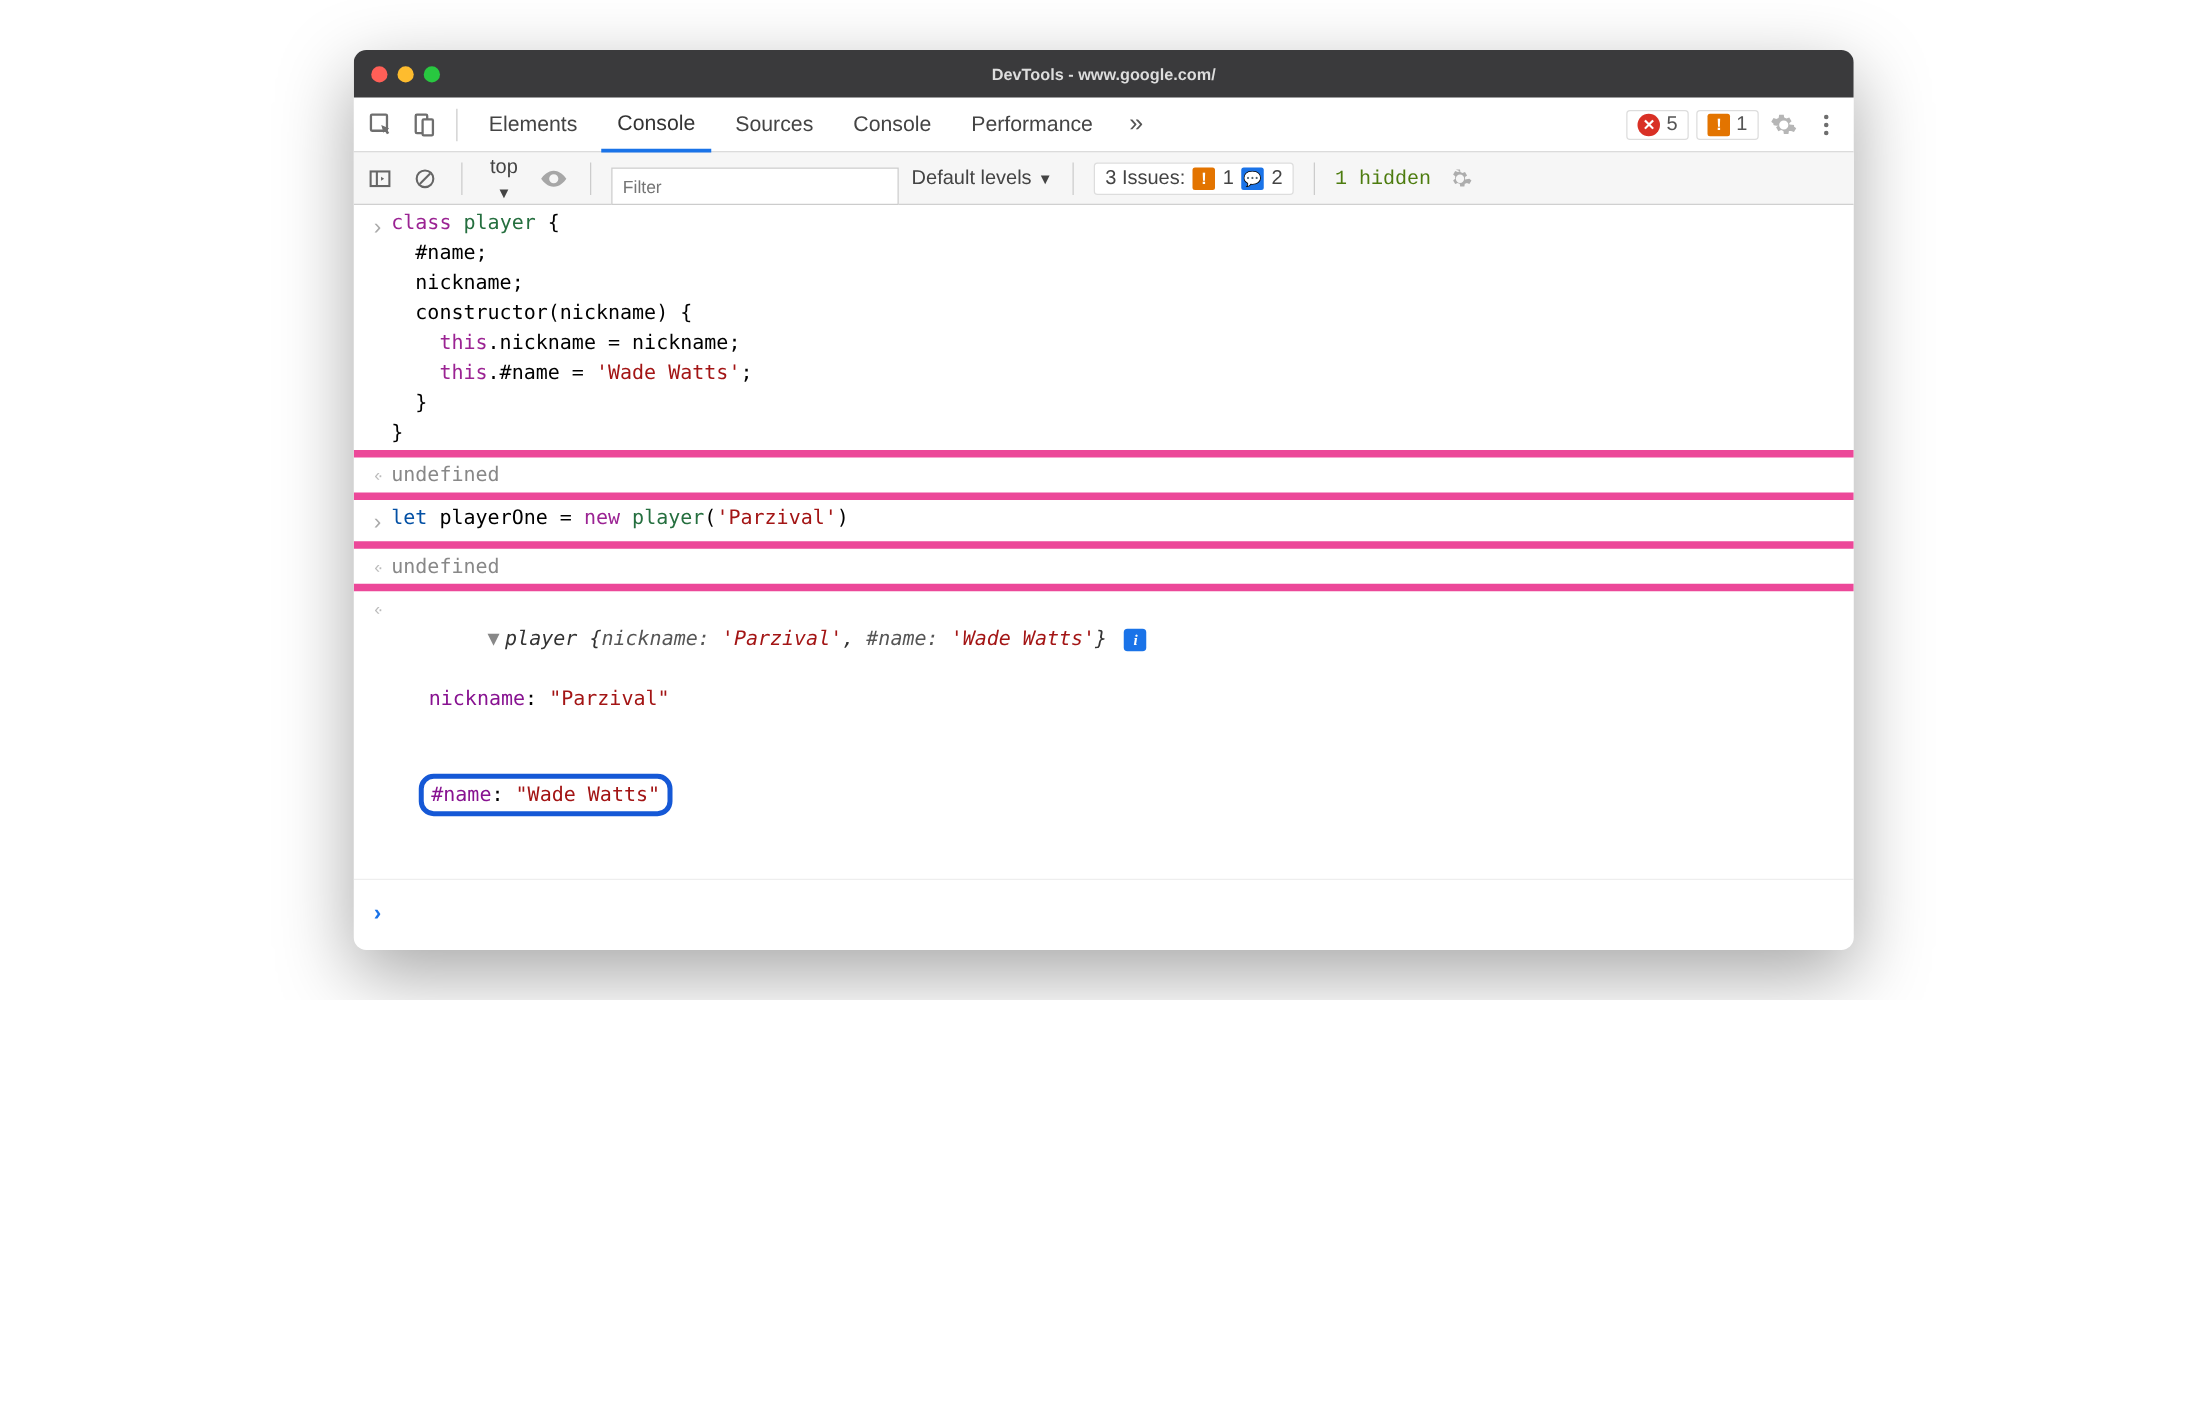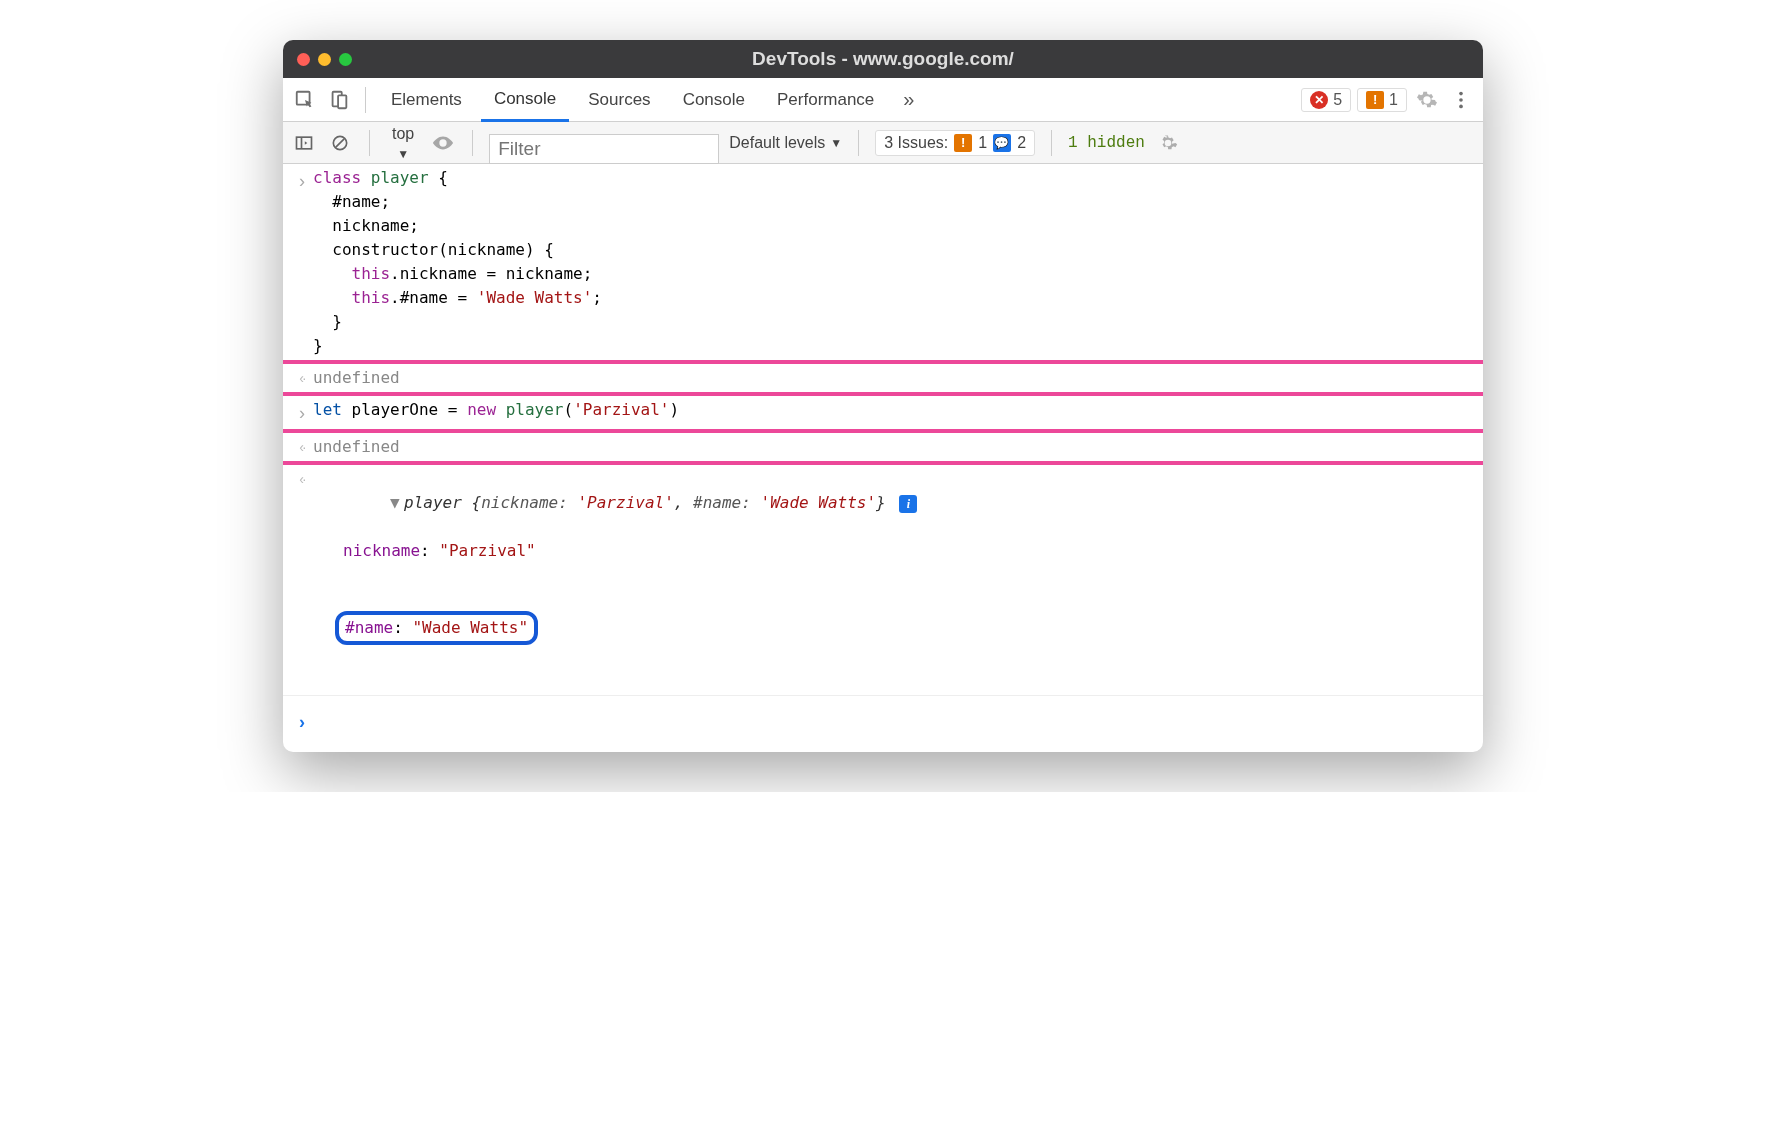--- a/index.html
+++ b/index.html
@@ -22,49 +22,49 @@
     background: #3a3a3c;
     height: 38px;
     display: flex;
     align-items: center;
     padding: 0 14px;
     position: relative;
   }
   .traffic { display: flex; gap: 8px; }
   .dot { width: 13px; height: 13px; border-radius: 50%; }
   .dot.r { background:#ff5f57; } .dot.y { background:#febc2e; } .dot.g { background:#28c840; }
-  .title { position:absolute; left:0; right:0; text-align:center; color:#ddd; font-size:19px; font-weight:600; }
+  .title { position:absolute; left:0; right:0; text-align:center; color:#ddd; font-size:13px; font-weight:600; }
   .tabbar {
     display:flex; align-items:center; height:44px; border-bottom:1px solid #d0d0d0; padding:15px 8px; gap:6px;
     color:#555; font-size:17px;
   }
   .tabicon { width:28px; height:28px; display:flex; align-items:center; justify-content:center; color:#6e6e6e; }
   .tabicon svg { width:22px; height:22px; }
   .divider { width:1px; height:26px; background:#ccc; margin:0 6px; }
   .tab { padding:0 13px; height:44px; display:flex; align-items:center; cursor:pointer; color:#444; }
   .tab.active { color:#333; font-weight:500; border-bottom:3px solid #1a73e8; margin-bottom:-1px; }
   .more-tabs { padding:0 10px; font-size:20px; color:#555; }
   .spacer { flex:1; }
   .badge { display:flex; align-items:center; gap:5px; border:1px solid #ddd; border-radius:3px; padding:2px 8px; font-size:16px; }
   .badge.err .ico { background:#d93025; color:#fff; border-radius:50%; width:18px; height:18px; display:flex; align-items:center; justify-content:center; font-size:12px; font-weight:bold; }
   .badge.warn .ico { background:#e37400; color:#fff; border-radius:2px; width:18px; height:18px; display:flex; align-items:center; justify-content:center; font-size:13px; font-weight:bold; }
   .filterbar {
     display:flex; align-items:center; height:42px; border-bottom:1px solid #d0d0d0; padding:0 8px; gap:10px;
     background:#f6f6f6; font-size:16px; color:#444;
   }
   .fb-btn { width:26px; height:26px; display:flex; align-items:center; justify-content:center; color:#666; }
   .ctx { display:flex; align-items:center; gap:4px; padding:2px 6px;flex-direction:column; }
-  .filter-input { border:1px solid #ccc; background:#fff; height:30px; padding:0 8px; font-size:19px; width:230px;margin-top:12px; }
+  .filter-input { border:1px solid #ccc; background:#fff; height:30px; padding:0 8px; font-size:14px; width:230px;margin-top:12px; }
   .levels { display:flex; align-items:center; gap:5px; }
   .issues { background:#fff; border:1px solid #ddd; border-radius:3px; padding:3px 8px; display:flex; align-items:center; gap:6px; }
   .chip-warn { background:#e37400; color:#fff; border-radius:2px; width:18px; height:18px; display:inline-flex; align-items:center; justify-content:center; font-size:13px; font-weight:bold; }
   .chip-info { background:#1a73e8; color:#fff; border-radius:2px; width:18px; height:18px; display:inline-flex; align-items:center; justify-content:center; font-size:12px; }
   .hidden-txt { color:#4d7c0f;font-family:Liberation Mono, monospace; }
   .console { font-family: Menlo, Consolas, monospace; font-size:16px; }
-  .row { display:flex; padding:2px 8px; border-bottom:4px solid #ec4899; align-items:flex-start; line-height:1.5; }
+  .row { display:flex; padding:2px 8px; border-bottom:6px solid #ec4899; align-items:flex-start; line-height:1.5; }
   .row.no-border { border-bottom:none; }
   .gutter { width:22px; flex-shrink:0; color:#999; text-align:center; font-family:sans-serif; font-size:14px; padding-top:2px; }
   .gutter.in::before { content:"›"; color:#aaa; font-size:18px; }
   .gutter.outd::before { content:"‹·"; color:#bbb; font-size:14px; letter-spacing:-2px; }
   .content { flex:1; white-space:pre; }
   .kw-class { color:#9b2393; }
   .kw-name { color:#256f3f; font-weight:500; }
   .kw-this { color:#9b2393; }
   .kw-str { color:#a31515; }
   .kw-let { color:#0451a5; }

